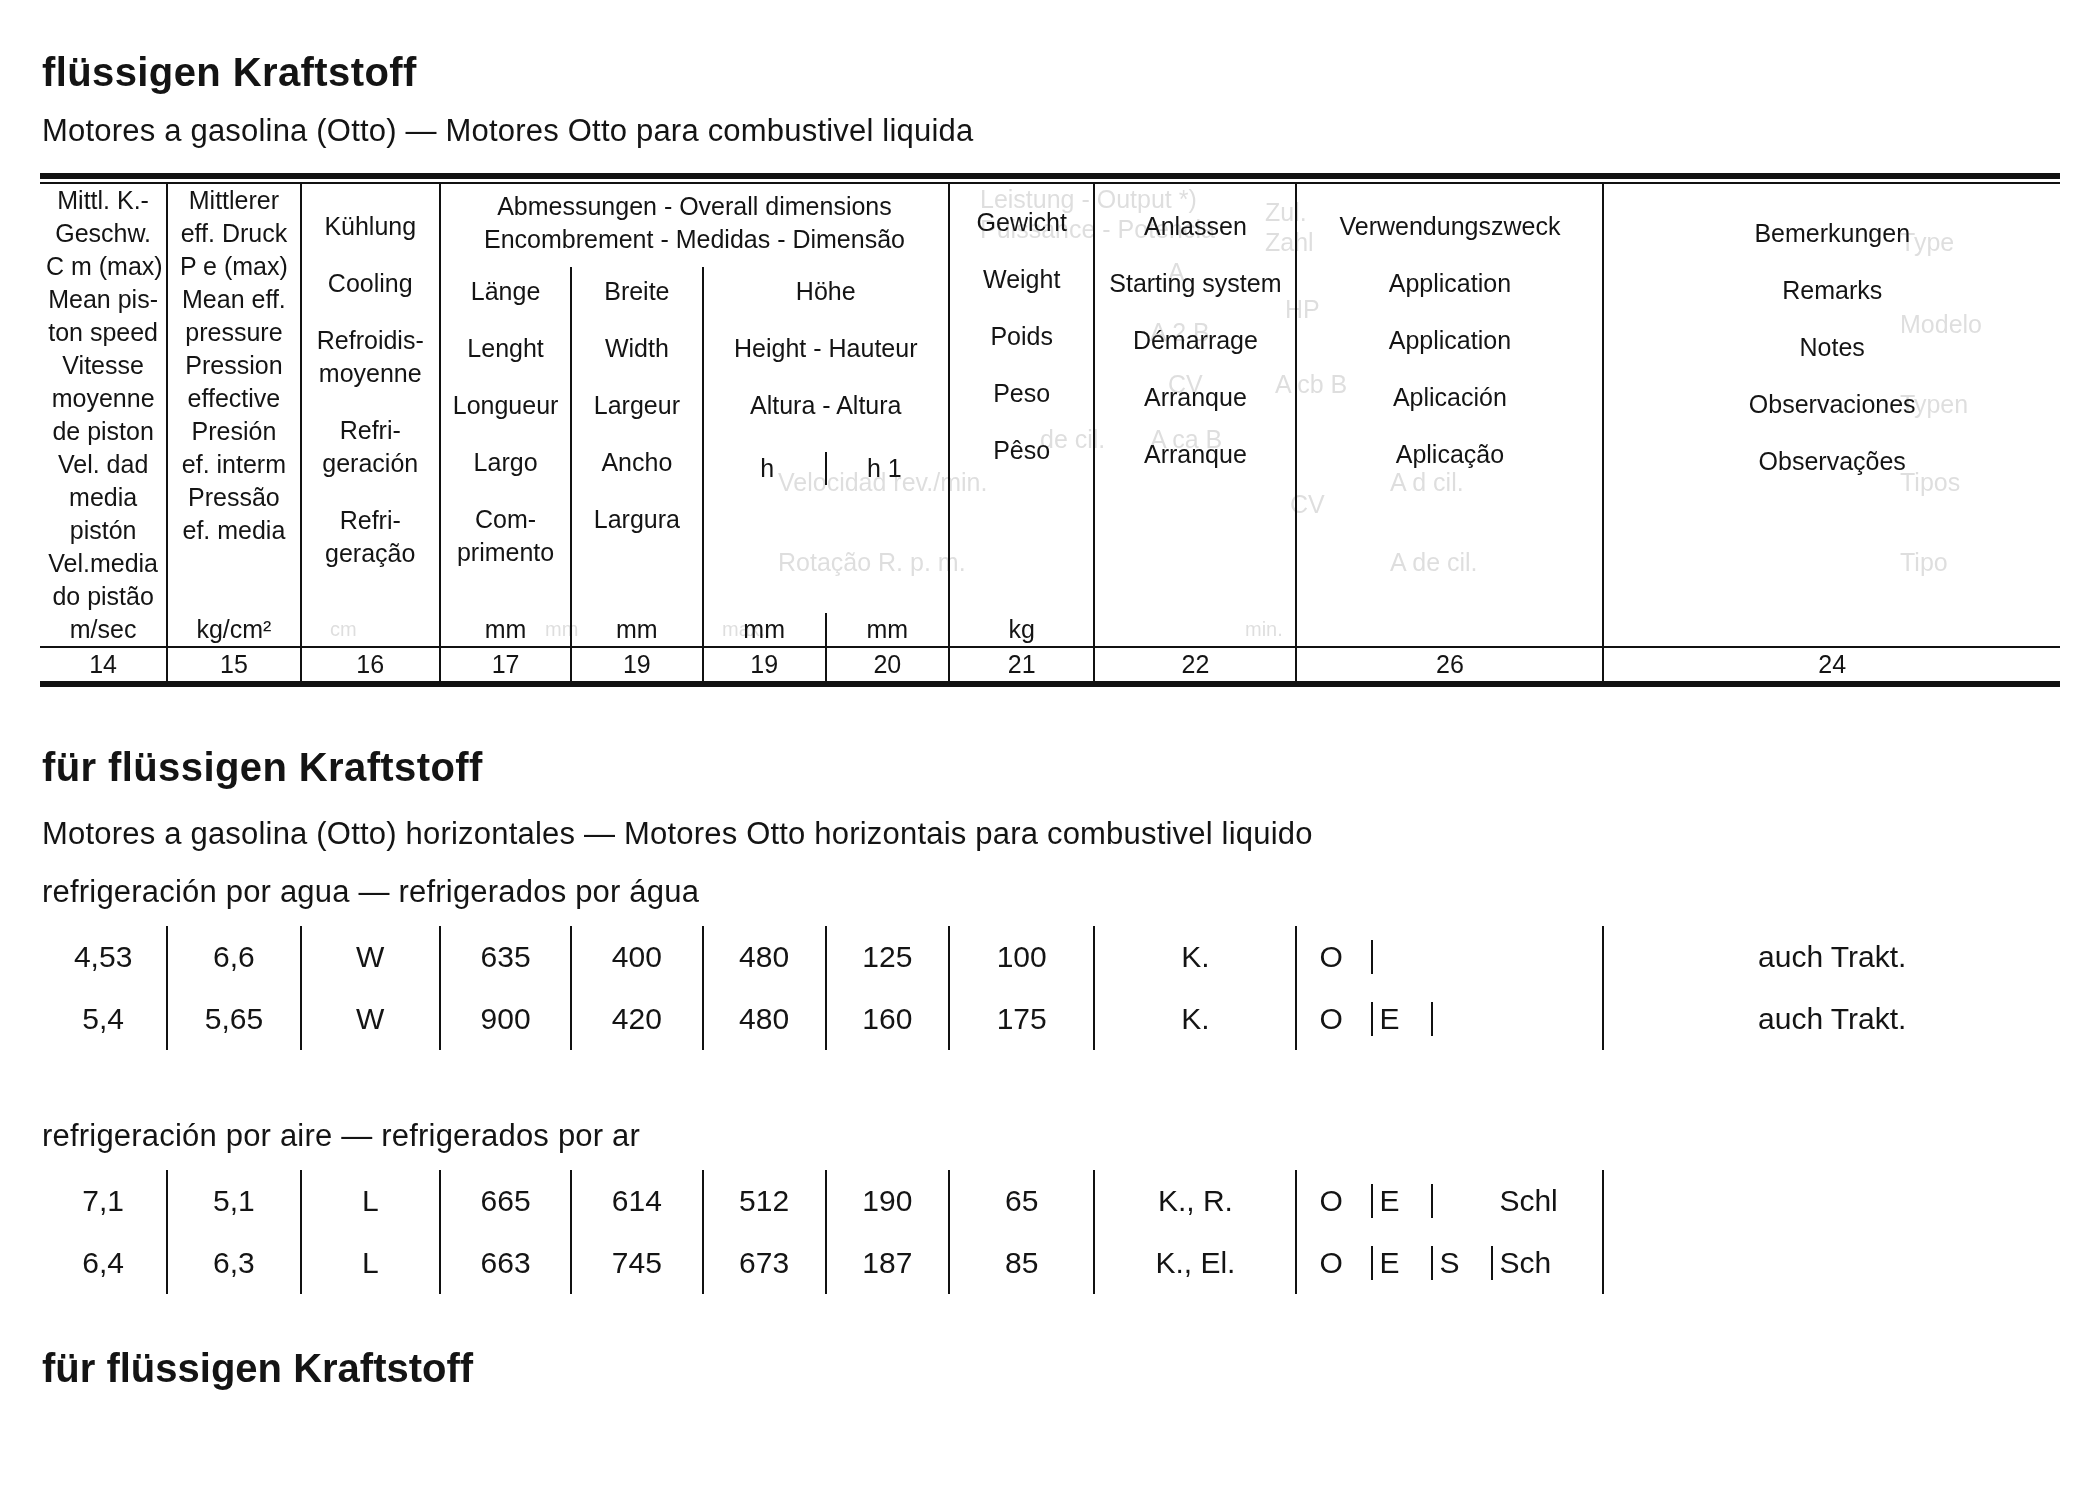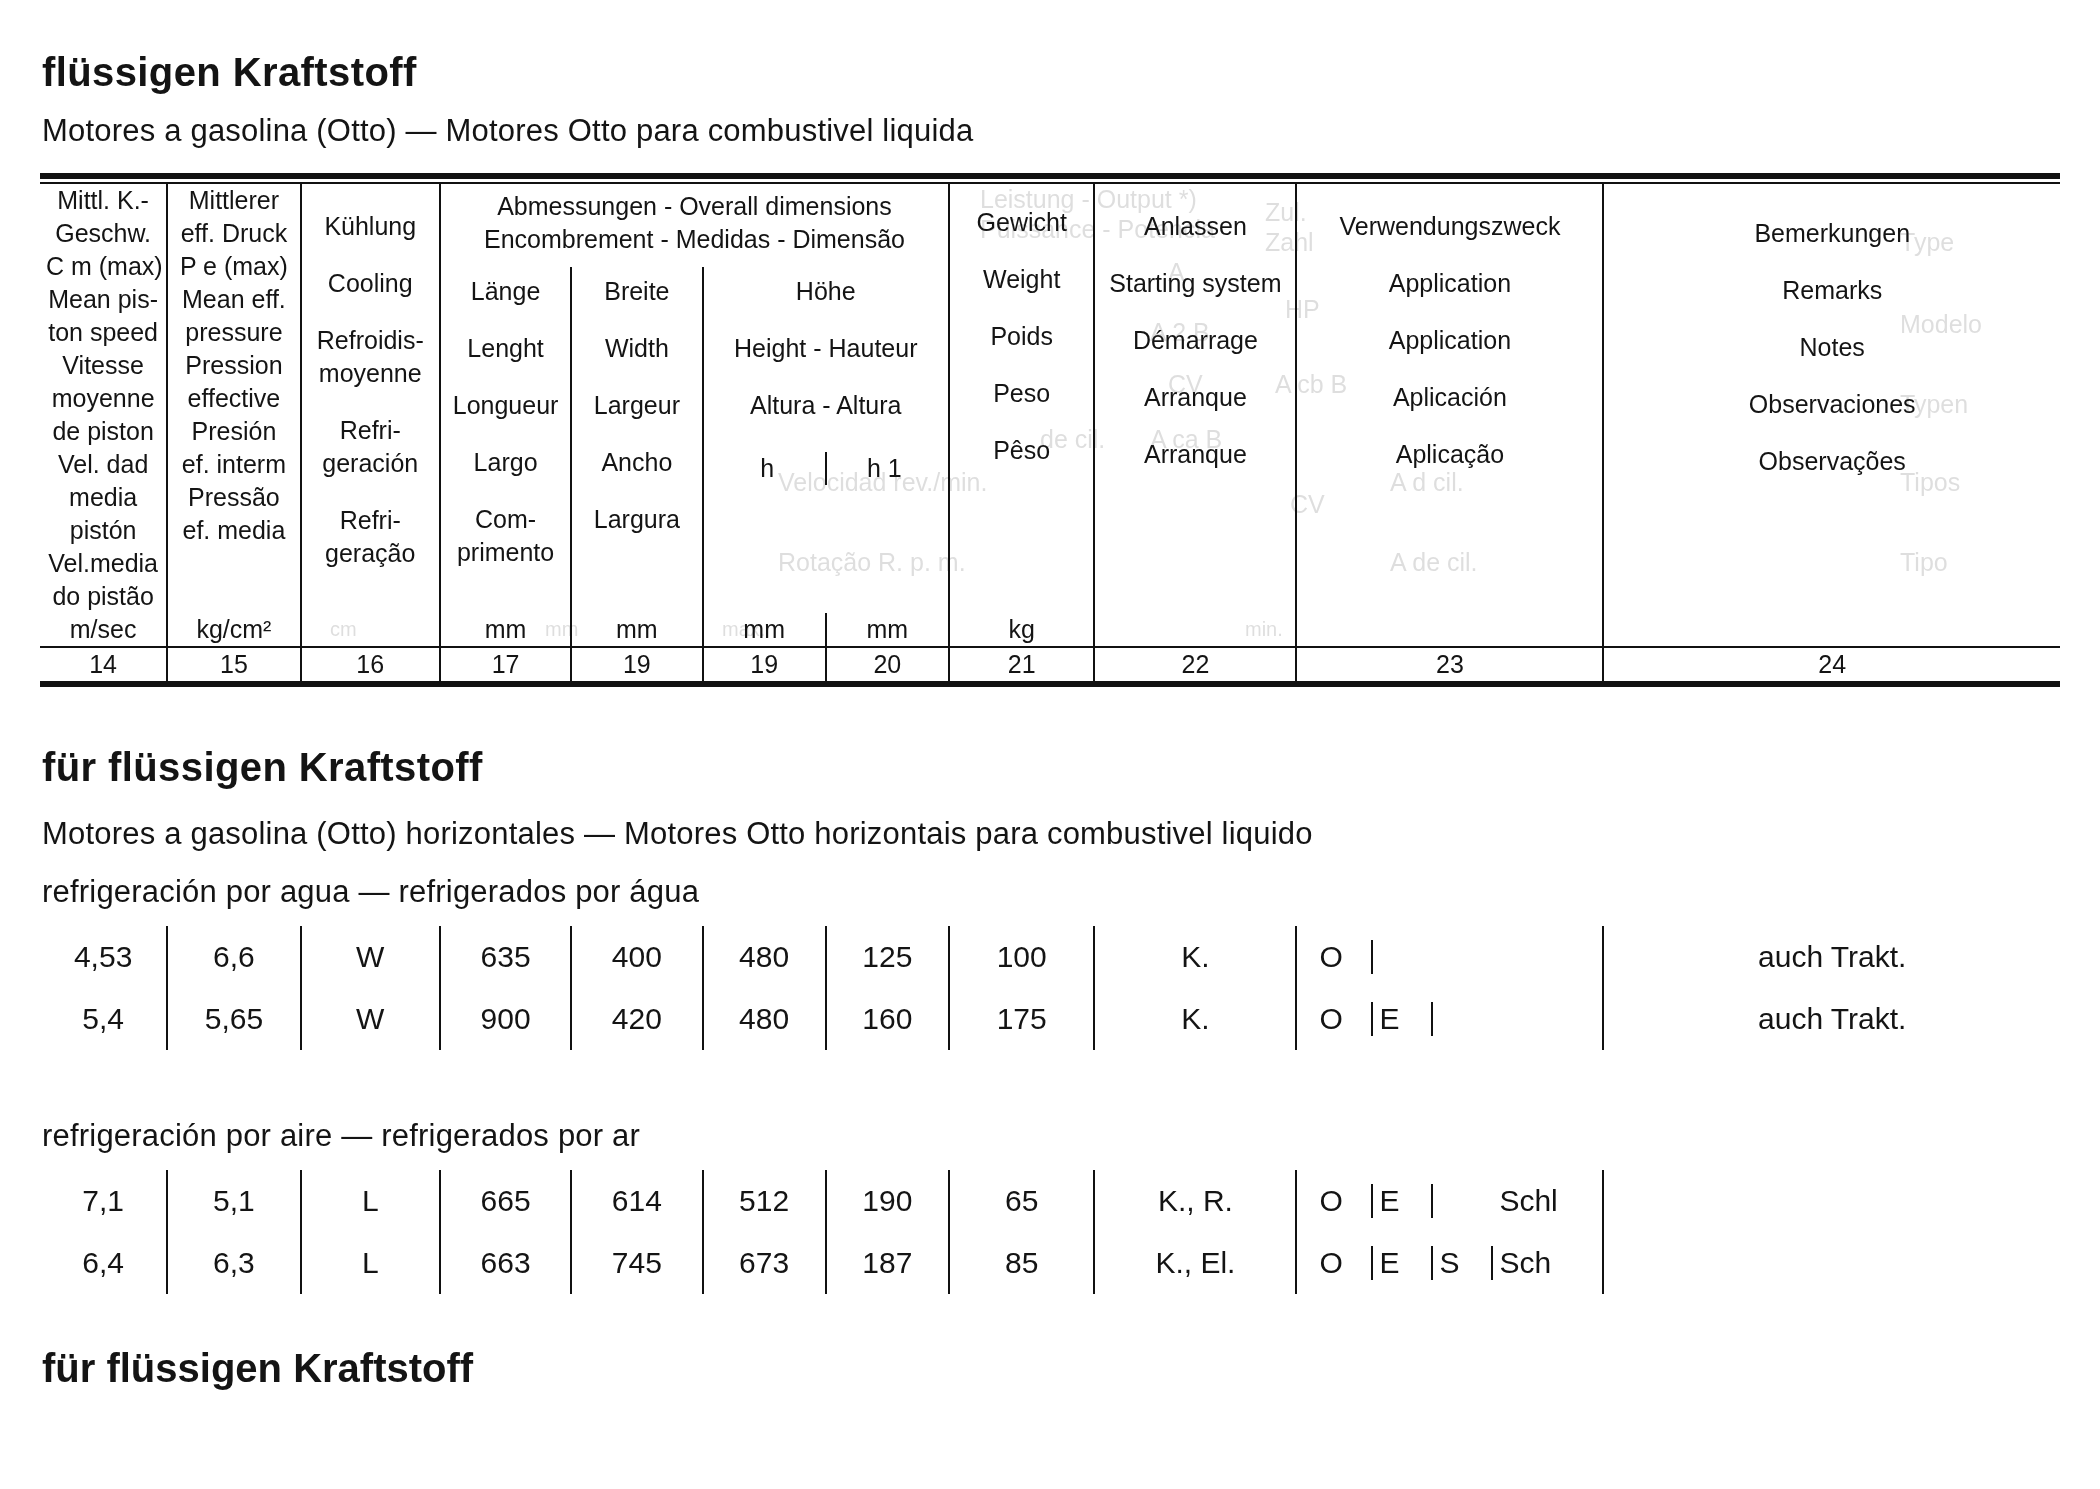--- a/index.html
+++ b/index.html
@@ -379,21 +379,21 @@
           <tr class="numrow">
         <td class="nob-l">14</td>
         <td>15</td>
         <td>16</td>
         <td>17</td>
         <td>19</td>
         <td>19</td>
         <td>20</td>
         <td>21</td>
         <td>22</td>
-        <td>23</td>
+        <td>26</td>
         <td class="nob-r">24</td>
       </tr>
     </tbody>
       </table>
 
     <div class="rule-thick"></div>
   </div>
 
   <div class="sec2">
     <div class="h-main">für flüssigen Kraftstoff</div>

